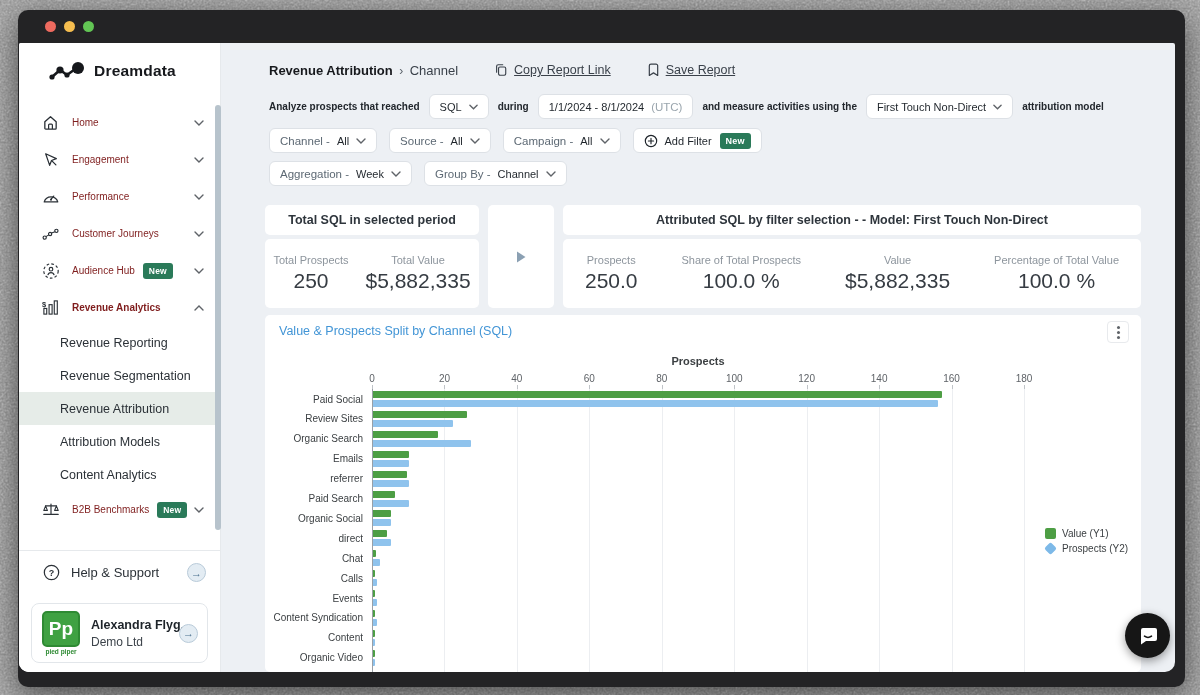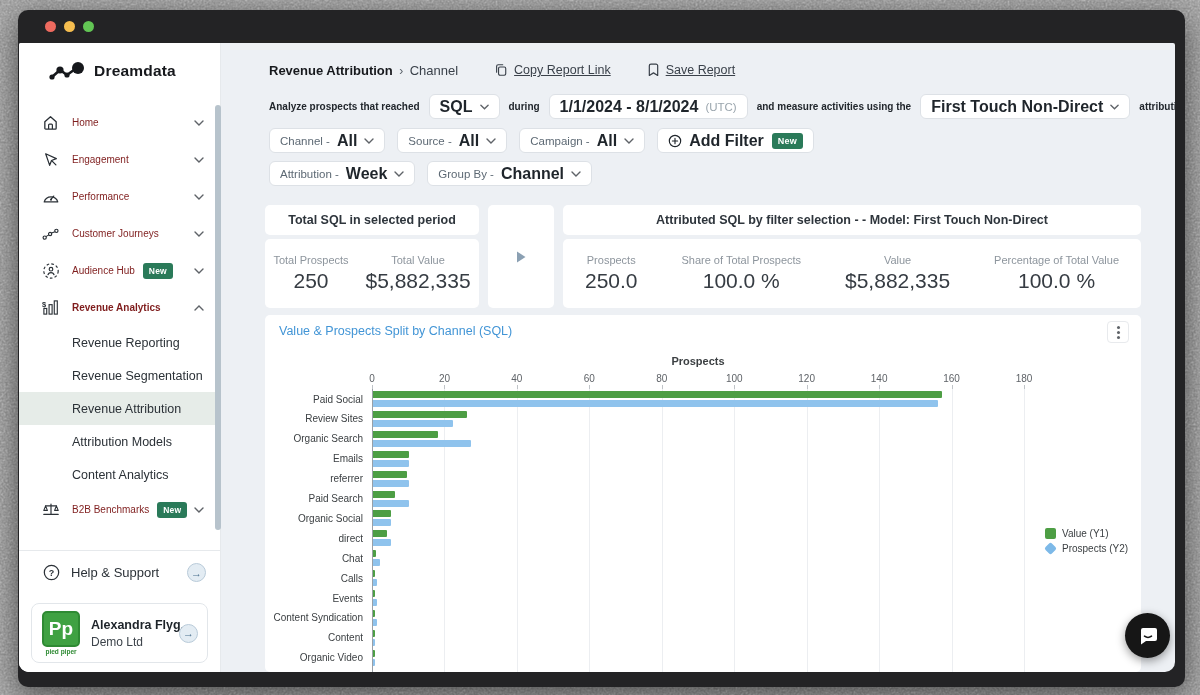--- a/index.html
+++ b/index.html
@@ -21,21 +21,21 @@
   .sidebar { position:absolute; top:0; left:0; bottom:0; width:202px; background:#fff;
              border-right:1px solid #e6e9ec; }
   .logo { position:absolute; top:17px; left:30px; display:flex; align-items:center; gap:9px; }
   .logo-text { font-size:15.5px; font-weight:700; color:#16181c; letter-spacing:.2px; }
   .nav { position:absolute; top:61px; left:0; right:0; }
   .nav-item { height:37px; display:flex; align-items:center; padding:0 16px 0 22px; cursor:pointer; }
   .nav-item .ico { width:19px; height:19px; margin-right:12px; display:flex; align-items:center; justify-content:center; flex:none; }
   .nav-item .lbl { font-size:10px; color:#7f1d1d; font-weight:500; white-space:nowrap; }
   .nav-item.bold .lbl { font-weight:700; }
   .nav-item .chev { margin-left:auto; display:flex; }
-  .nav-sub { height:33px; display:flex; align-items:center; padding-left:53px; cursor:pointer; }
+  .nav-sub { height:33px; display:flex; align-items:center; padding-left:41px; cursor:pointer; }
   .nav-sub .lbl { font-size:12.5px; color:#2b3137; }
   .nav-sub.selected { background:#e6ece8; }
   .badge-new { background:#2a7a59; color:#fff; font-size:8.5px; font-weight:700; padding:3px 6px;
                border-radius:3px; margin-left:8px; letter-spacing:.2px; }
   .sidebar-bottom { position:absolute; left:0; right:0; bottom:0; background:#fff; }
   .help-row { border-top:1px solid #e6e9ec; display:flex; align-items:center; gap:11px;
               padding:12px 14px 12px 24px; cursor:pointer; }
   .help-row .lbl { font-size:13px; color:#2b3137; }
   .circ-arrow { margin-left:auto; width:19px; height:19px; border-radius:50%; background:#e3ecf3;
                 color:#4a708f; font-size:11px; display:flex; align-items:center; justify-content:center;
@@ -59,21 +59,21 @@
   .crumb-sep { font-size:12px; color:#5c636b; margin:0 2px; }
   .crumb-child { font-size:13px; color:#3a414a; }
   .hdr-btn { display:flex; align-items:center; gap:6px; font-size:12.5px; color:#3a414a;
              cursor:pointer; margin-left:22px;text-decoration:underline; }
 
   .sentence { position:absolute; left:47px; top:51px; display:flex; align-items:center; gap:9px; }
   .sentence .txt { font-size:10px; font-weight:600; color:#22272d; white-space:nowrap; }
   .chip { background:#fff; border:1px solid #dde1e6; border-radius:6px; height:25px;
           display:flex; align-items:center; gap:7px; padding:0 10px; cursor:pointer; white-space:nowrap; }
   .chip .c-lab { font-size:11.5px; color:#5d6974; }
-  .chip .c-val { font-size:16px; font-weight:700; color:#1f252b;text-align:right; }
+  .chip .c-val { font-size:11px; font-weight:400; color:#1f252b;text-align:right; }
   .chip .c-dim { font-size:11.5px; color:#9aa5ad; }
 
   .chips-row1 { position:absolute; left:47px; top:85px; display:flex; gap:12px; }
   .chips-row2 { position:absolute; left:47px; top:118px; display:flex; gap:12px; }
 
   
   .stats-row { position:absolute; left:43px; top:162px; width:876px; height:103px; display:flex; gap:9px; }
   .card { display:flex; flex-direction:column; gap:4px; }
   .card-left { width:214px; }
   .card-mid  { width:66px; background:#fff; border-radius:5px; display:flex; align-items:center;
@@ -373,21 +373,21 @@
               <svg width="14" height="14" viewBox="0 0 16 16">
                 <circle cx="8" cy="8" r="6.5" fill="none" stroke="#1f252b" stroke-width="1.3"></circle>
                 <path d="M8 5 v6 M5 8 h6" stroke="#1f252b" stroke-width="1.3" stroke-linecap="round"></path>
               </svg>
               <span class="c-val">Add Filter</span>
               <span class="badge-new" style="margin-left:1px;font-size:9px;">New</span>
             </span>
           </div>
         <div class="chips-row2" id="chips-row2">
             <span class="chip">
-              <span class="c-lab">Attribution -</span>
+              <span class="c-lab">Aggregation -</span>
               <span class="c-val">Week</span>
               <svg width="10" height="6" viewBox="0 0 10 6" style="">
                 <path d="M1 1l4 4 4-4" fill="none" stroke="#5f6368" stroke-width="1.4" stroke-linecap="round"></path>
               </svg>
             </span>
             <span class="chip">
               <span class="c-lab">Group By -</span>
               <span class="c-val">Channel</span>
               <svg width="10" height="6" viewBox="0 0 10 6" style="">
                 <path d="M1 1l4 4 4-4" fill="none" stroke="#5f6368" stroke-width="1.4" stroke-linecap="round"></path>

